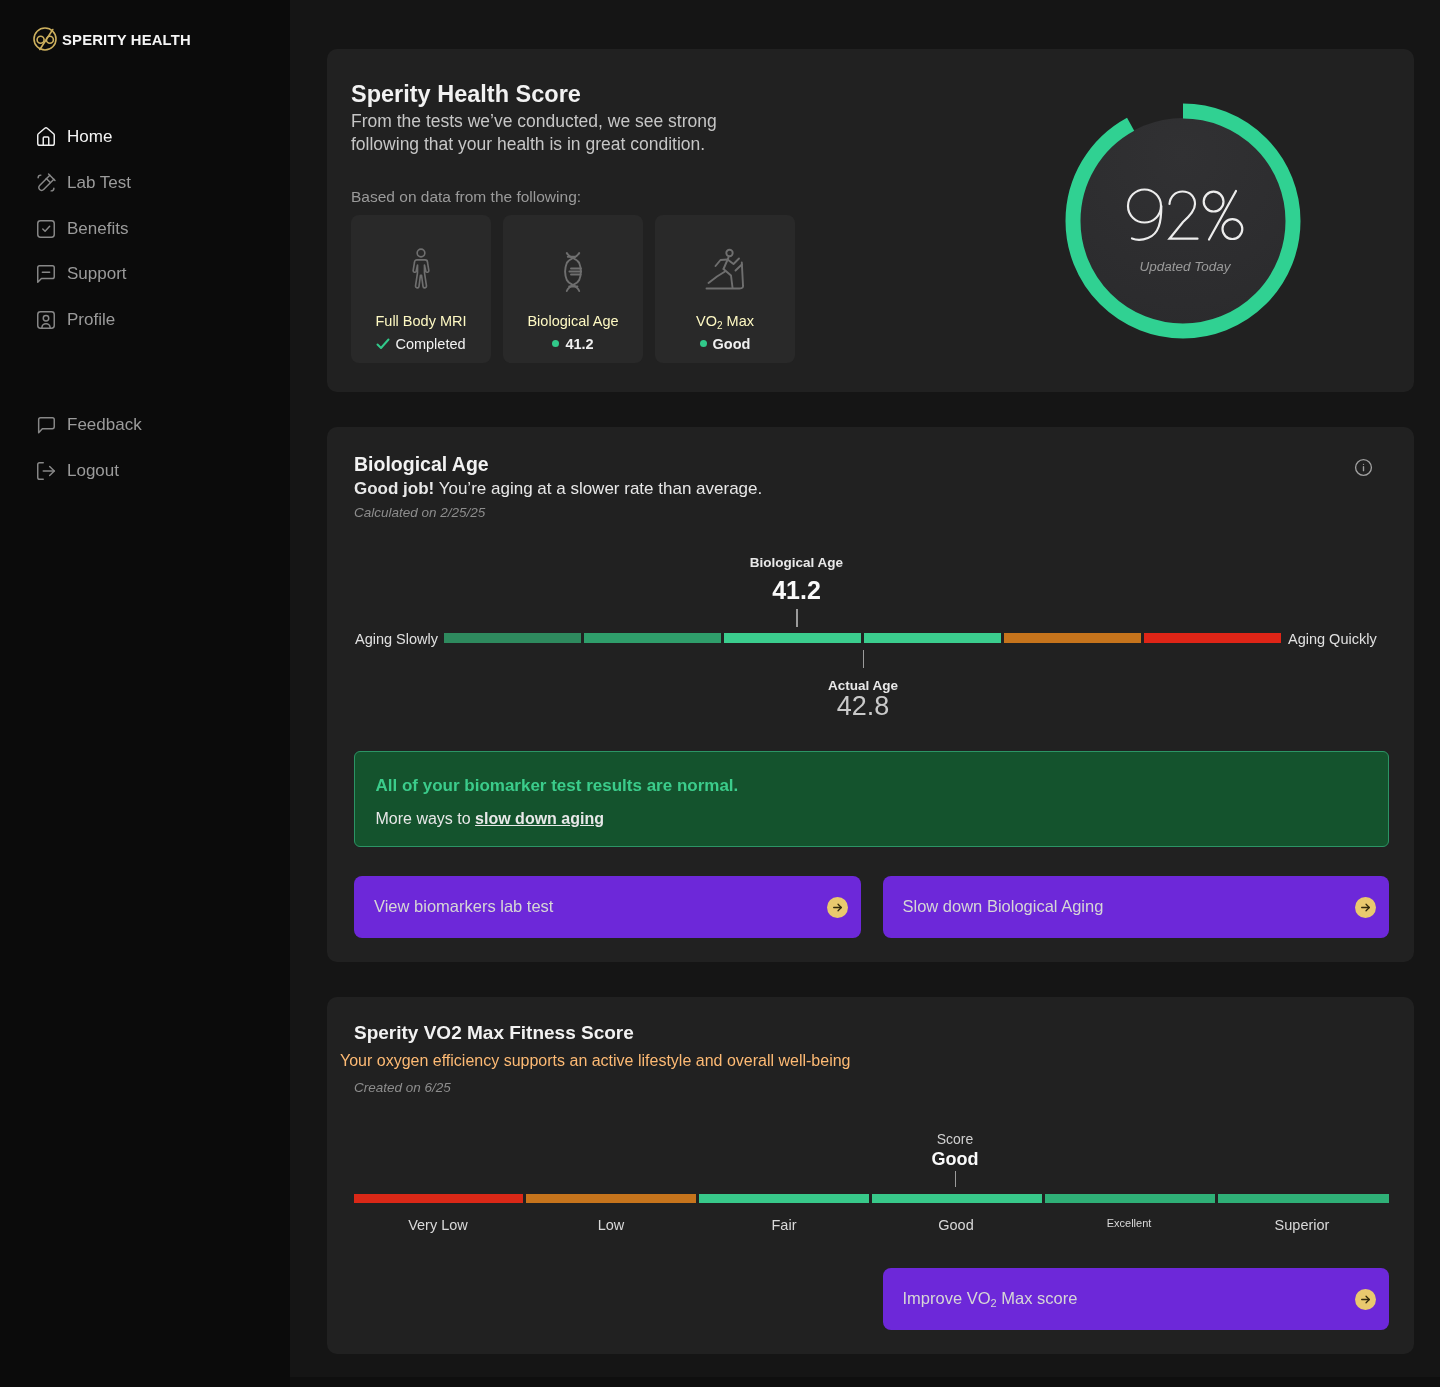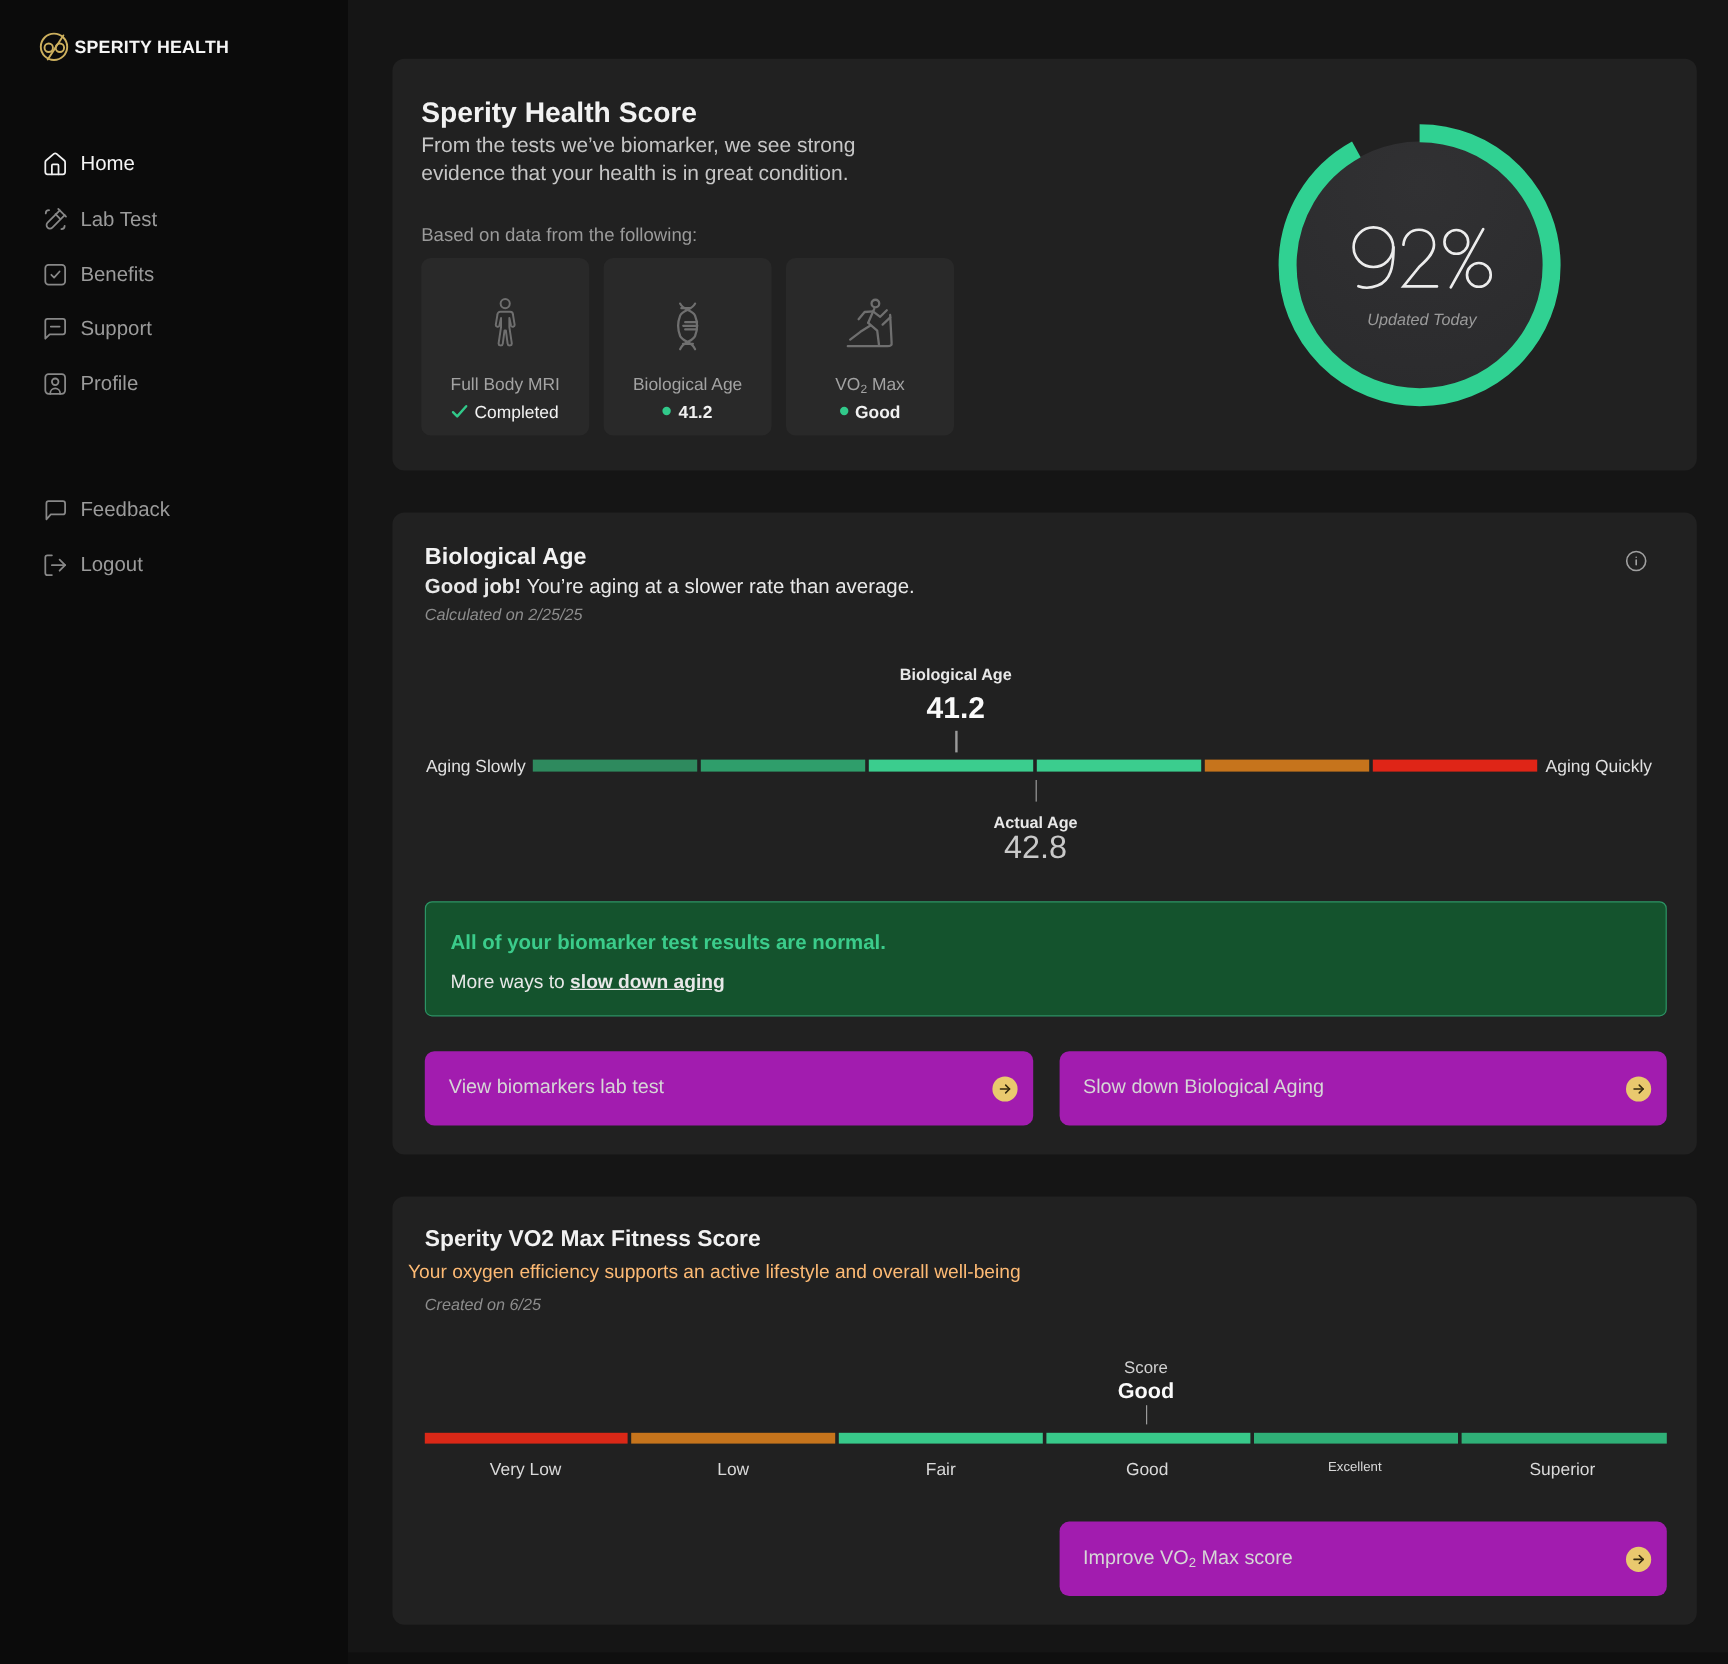--- a/index.html
+++ b/index.html
@@ -13,26 +13,26 @@
   .nav-item { position:absolute; left:35px; height:24px; display:flex; align-items:center; color:#9b9b9b; font-size:17px; }
   .nav-item svg { width:22px; height:22px; margin-right:10px; color:#888; }
   .nav-item.active { color:#f4f4f4; }
   .nav-item.active svg { color:#f0f0f0; }
   .card { position:absolute; left:327px; width:1087px; background:#212121; border-radius:10px; }
   .abs { position:absolute; }
   .ctr { transform:translateX(-50%); text-align:center; }
   h2 { color:#f2f2f2; font-weight:bold; }
   .tick { position:absolute; width:1.5px; background:#9b9b9b; }
   .seg { position:absolute; height:100%; }
-  .btn { position:absolute; height:62px; width:506.5px; background:#a21caf; border-radius:8px; color:#d6d6d6; font-size:16.5px; }
+  .btn { position:absolute; height:62px; width:506.5px; background:#6d28d9; border-radius:8px; color:#d6d6d6; font-size:16.5px; }
   .btn .lbl { position:absolute; left:20px; top:21px; }
   .btn .circ { position:absolute; right:13px; top:20.5px; width:21px; height:21px; border-radius:50%; background:#e9c96e; display:flex; align-items:center; justify-content:center; }
   .tile { position:absolute; top:166px; width:140px; height:148px; background:#292929; border-radius:8px; }
   .tile .ic { position:absolute; left:50%; top:33px; transform:translateX(-50%); color:#6f6f6f; }
-  .tile .name { position:absolute; width:100%; top:98px; text-align:center; color:#a3a3a3; font-size:14.5px; }
+  .tile .name { position:absolute; width:100%; top:98px; text-align:center; color:#fef9c3; font-size:14.5px; }
   .tile .status { position:absolute; width:100%; top:121px; text-align:center; color:#f0f0f0; font-size:14.5px; font-weight:bold; }
   .dot { display:inline-block; width:7px; height:7px; border-radius:50%; background:#31c98a; vertical-align:2px; margin-right:6px; }
 </style>
 </head>
 <body>
 <div class="app">
   <div class="main-bg"></div>
   <div class="sidebar">
     <svg class="logo" width="28" height="28" viewBox="0 0 28 28" fill="none" stroke="#cdb05e" stroke-width="1.6" stroke-linecap="round" style="left:31px; top:25px;">
       <circle cx="14" cy="14" r="11"></circle>
@@ -92,21 +92,21 @@
           <path d="M9 21H5a2 2 0 0 1-2-2V5a2 2 0 0 1 2-2h4"></path>
           <path d="m16 17 5-5-5-5"></path>
           <path d="M21 12H9"></path>
         </svg>
       Logout
     </div>
   </div>
 
   <div class="card" style="top:49px; height:343px;">
     <h2 class="abs" style="left:24px; top:32px; font-size:23.5px;">Sperity Health Score</h2>
-    <div class="abs" style="left:24px; top:61px; width:425px; font-size:17.5px; line-height:23px; color:#c6c6c6;">From the tests we’ve biomarker, we see strong evidence that your health is in great condition.</div>
+    <div class="abs" style="left:24px; top:61px; width:425px; font-size:17.5px; line-height:23px; color:#c6c6c6;">From the tests we’ve conducted, we see strong following that your health is in great condition.</div>
     <div class="abs" style="left:24px; top:139px; font-size:15.5px; color:#9a9a9a;">Based on data from the following:</div>
 
     <div class="tile" style="left:24px;">
       <svg class="ic" width="31" height="41" viewBox="0 0 34 44" fill="none" stroke="currentColor" stroke-width="1.8" stroke-linejoin="round">
         <circle cx="17" cy="5" r="4.2"></circle>
         <path d="M12.5 12.5h9a2.6 2.6 0 0 1 2.6 2.6l1.5 9.2a1.7 1.7 0 0 1-3.3.7l-1.5-6.8v8.3l2.2 14.6a1.9 1.9 0 0 1-3.8.5L17.6 29.5h-1.2L14.8 41.6a1.9 1.9 0 0 1-3.8-.5l2.2-14.6v-8.3l-1.5 6.8a1.7 1.7 0 0 1-3.3-.7l1.5-9.2a2.6 2.6 0 0 1 2.6-2.6z"></path>
       </svg>
       <div class="name">Full Body MRI</div>
       <div class="status" style="font-weight:normal; color:#f2f2f2;"><svg width="14" height="12" viewBox="0 0 14 12" fill="none" stroke="#31c98a" stroke-width="2" stroke-linecap="round" stroke-linejoin="round" style="vertical-align:-1px; margin-right:5px;">
             <path d="m1.5 6.5 3.5 3.5L12.5 1.5"></path>

